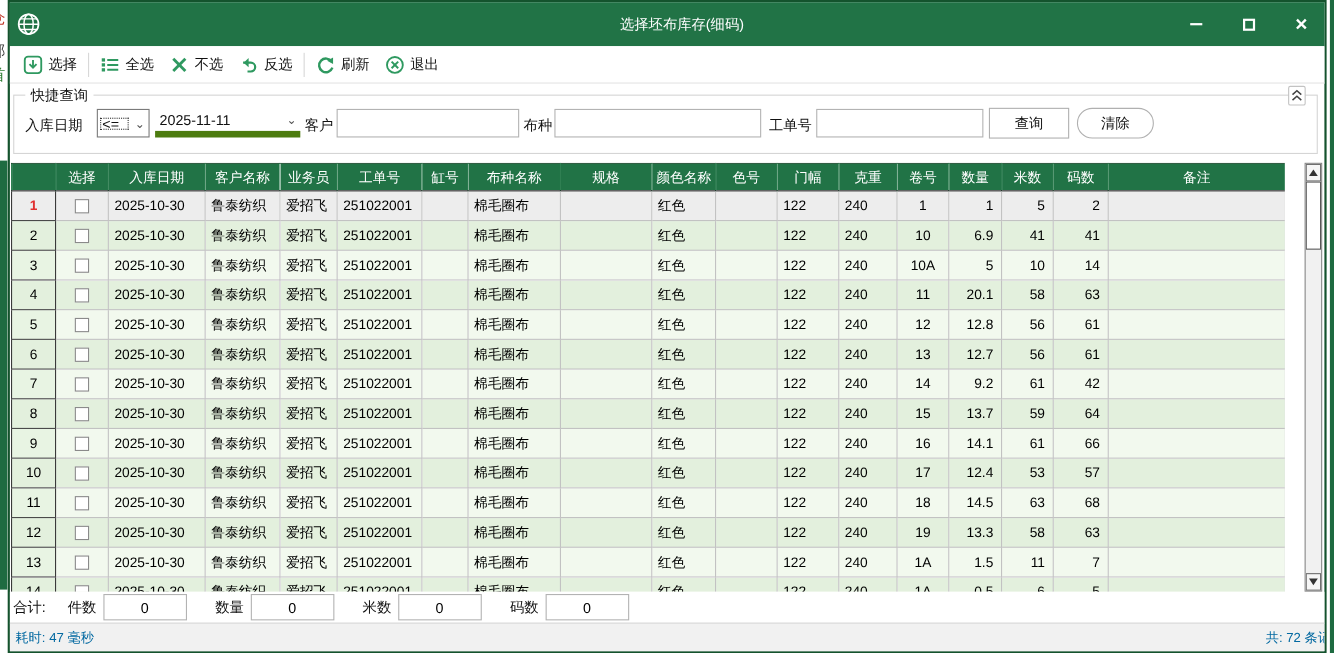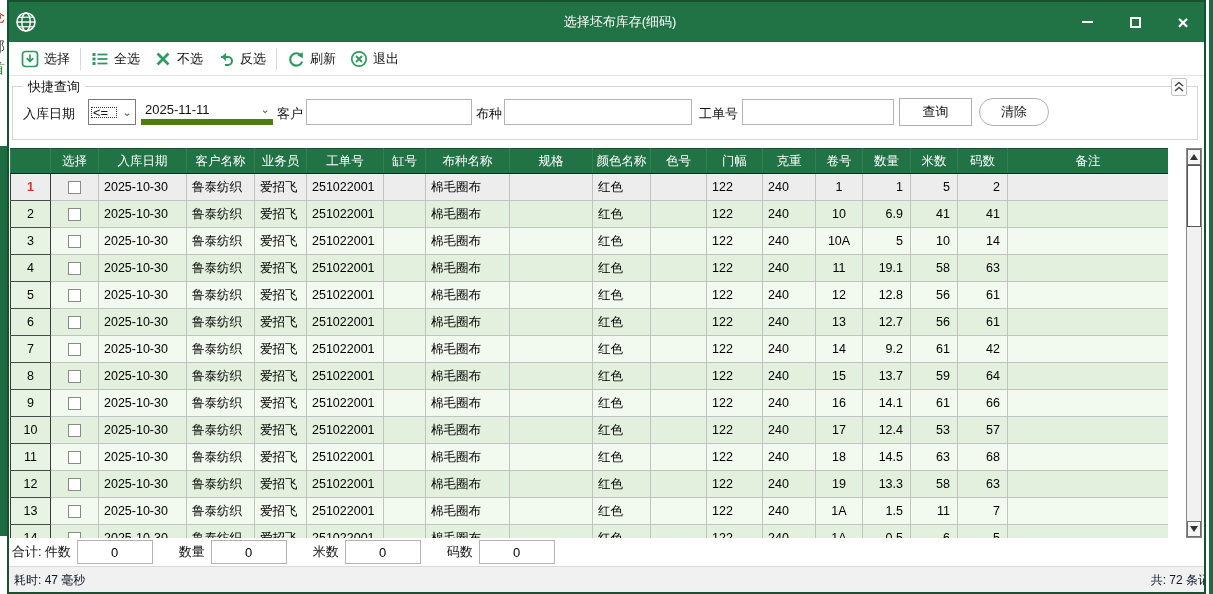--- a/index.html
+++ b/index.html
@@ -86,27 +86,27 @@
   .vs-down { bottom:0; }
   .vs-thumb { position:absolute; left:0; top:16px; width:14px; height:62px; background:#fff; border:1px solid #565656; cursor:pointer; }
   .tri-up { width:0; height:0; border-left:4px solid transparent; border-right:4px solid transparent; border-bottom:6px solid #333; }
   .tri-down { width:0; height:0; border-left:4px solid transparent; border-right:4px solid transparent; border-top:6px solid #333; }
 
   
   .summary { position:absolute; left:0; top:536px; right:0; height:28px; background:#fff;
              display:flex; align-items:center; font-size:13px; color:#111; }
   .sum-total { margin-left:3px; }
   .sum-label { margin-left:26px; }
-  .sum-label.first { margin-left:3px; }
+  .sum-label.first { margin-left:20px; }
   .sum-input { width:76px; height:24px; border:1px solid #b3b3b3; margin-left:6px; text-align:center;
                font-size:13px; font-family:inherit; background:#fff; }
 
   
   .statusbar { position:absolute; left:0; top:564px; right:0; height:26px; background:#f1f1f1;
-               border-top:1px solid #d9d9d9; font-size:12px; color:#0f172a; overflow:hidden; }
+               border-top:1px solid #d9d9d9; font-size:12px; color:#0369a1; overflow:hidden; }
   .status-left { position:absolute; left:5px; top:5px; }
   .status-right { position:absolute; right:-6px; top:5px; white-space:nowrap;margin-left:16px; }
 </style>
 </head>
 <body>
 
 <div class="screen">
 
   <div class="bg-strip">
     <div class="bg-frag f1">仓</div>
@@ -337,21 +337,21 @@
               <td>爱招飞</td>
               <td>251022001</td>
               <td></td>
               <td>棉毛圈布</td>
               <td></td>
               <td>红色</td>
               <td></td>
               <td>122</td>
               <td>240</td>
               <td class="al-c">11</td>
-              <td class="al-r">19.1</td>
+              <td class="al-r">20.1</td>
               <td class="al-r">58</td>
               <td class="al-r">63</td>
               <td></td>
             </tr>
             <tr class="">
               <td class="rownum">5</td>
               <td class="cb"><input type="checkbox" class="rowcheck" style=""></td>
               <td>2025-10-30</td>
               <td>鲁泰纺织</td>
               <td>爱招飞</td>

